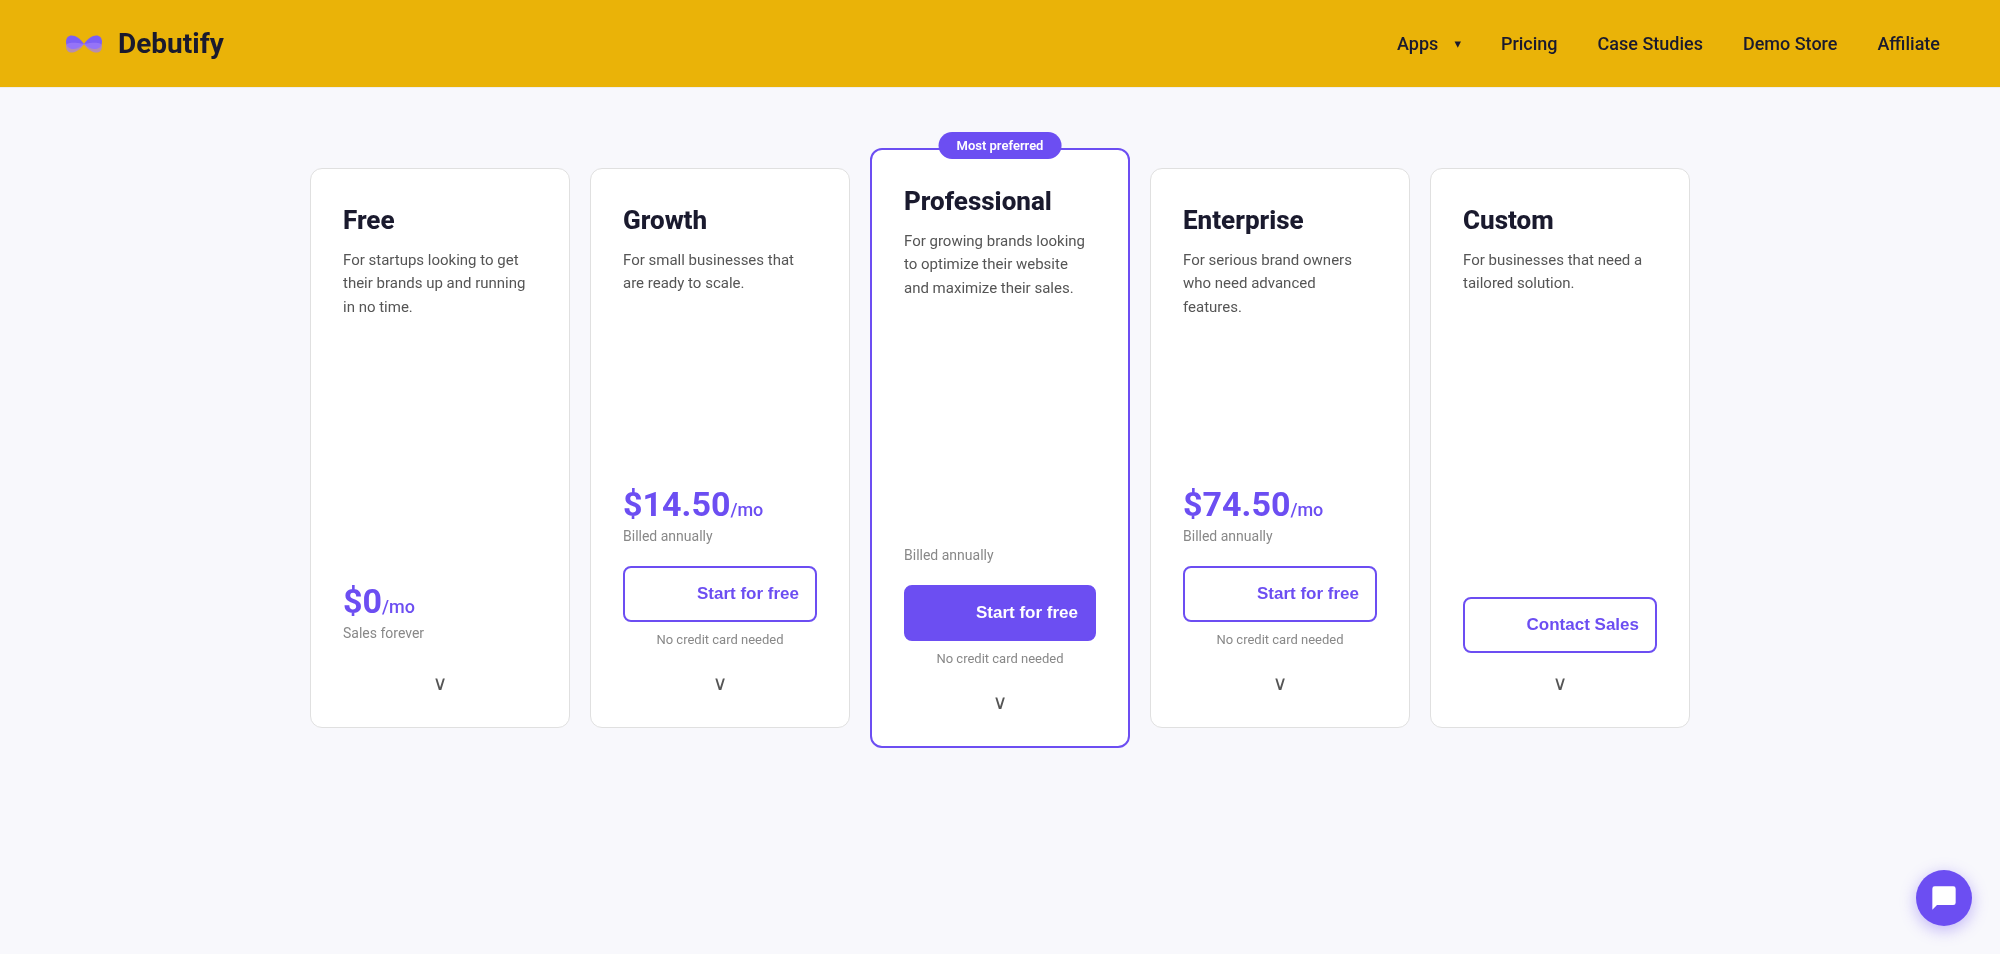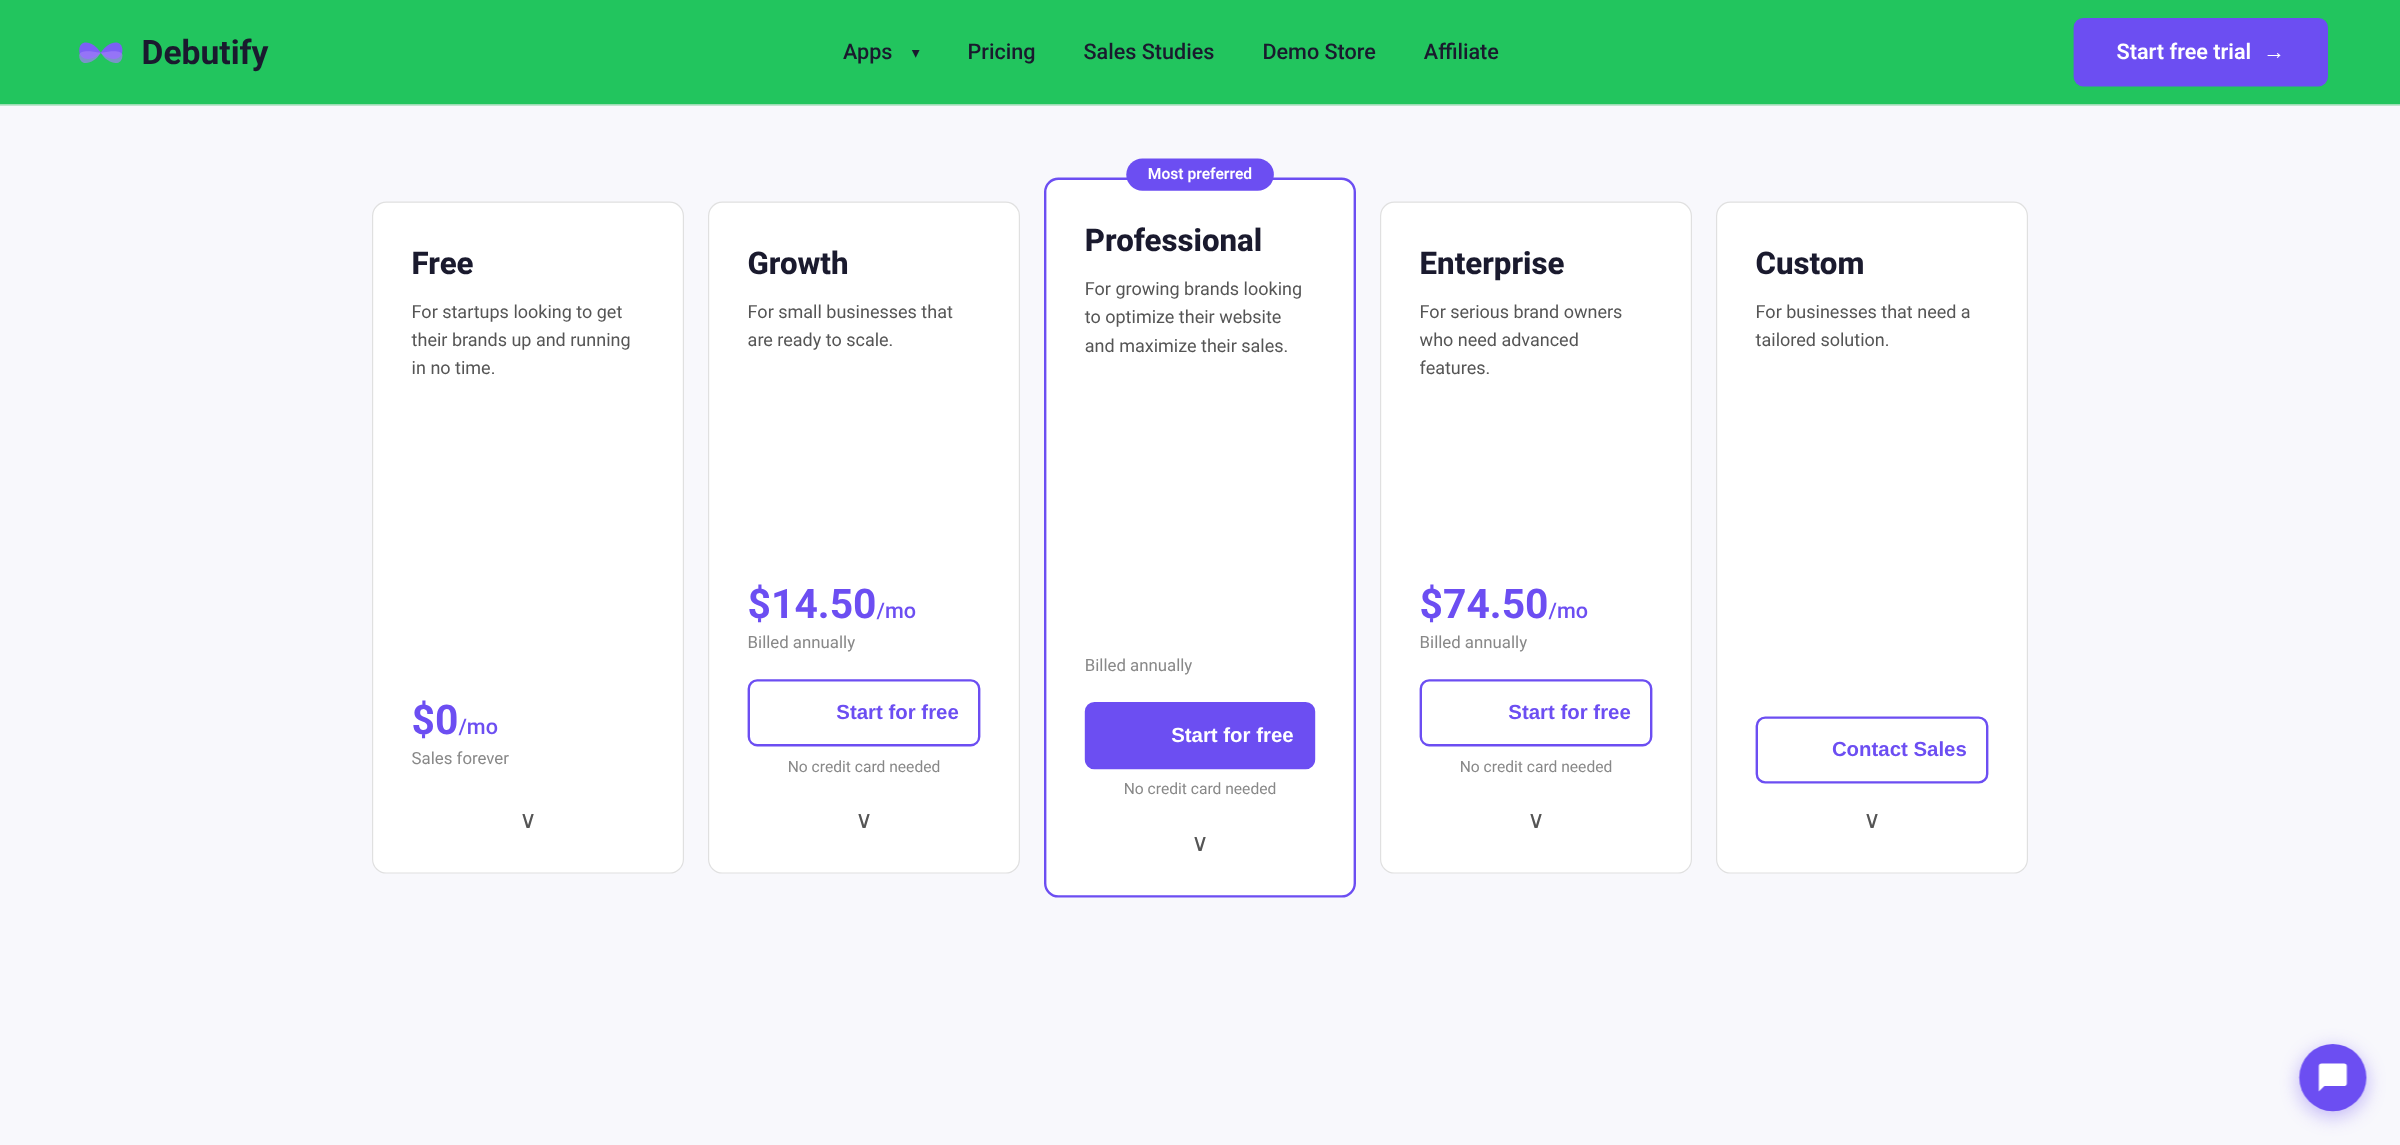--- a/index.html
+++ b/index.html
@@ -8,21 +8,21 @@
       background: #f8f8fc;
       color: #1a1a2e;
     }
 
     
     nav {
       display: flex;
       align-items: center;
       justify-content: space-between;
       padding: 0 60px;
-      background: #22c55e;
+      background: #eab308;
       height: 88px;
       border-bottom: 1px solid #eee;
     }
     .nav-logo {
       display: flex;
       align-items: center;
       gap: 10px;
       text-decoration: none;
     }
     .nav-logo-icon {
@@ -223,34 +223,30 @@
     <li>
       <a href="#" class="apps-link">
         <span>Apps</span>
         <span class="chevron-down">▾</span>
       </a>
     </li>
     <li>
       <a href="#">Pricing</a>
     </li>
     <li>
-      <a href="#">Sales Studies</a>
+      <a href="#">Case Studies</a>
     </li>
     <li>
       <a href="#">Demo Store</a>
     </li>
     <li>
       <a href="#">Affiliate</a>
     </li>
   </ul>
 
-  <a class="nav-cta" href="#">
-    <span>Start free trial</span>
-    <span>→</span>
-  </a>
 </nav>
 
 <main>
   <div class="pricing-grid" id="pricing-grid">
 
   <div class="card">
         <div class="plan-name">Free</div>
         <div class="plan-desc">For startups looking to get their brands up and running in no time.</div>
         <div class="plan-price">$0<span class="per-mo">/mo</span></div>
         <div class="plan-billing">Sales forever</div>

